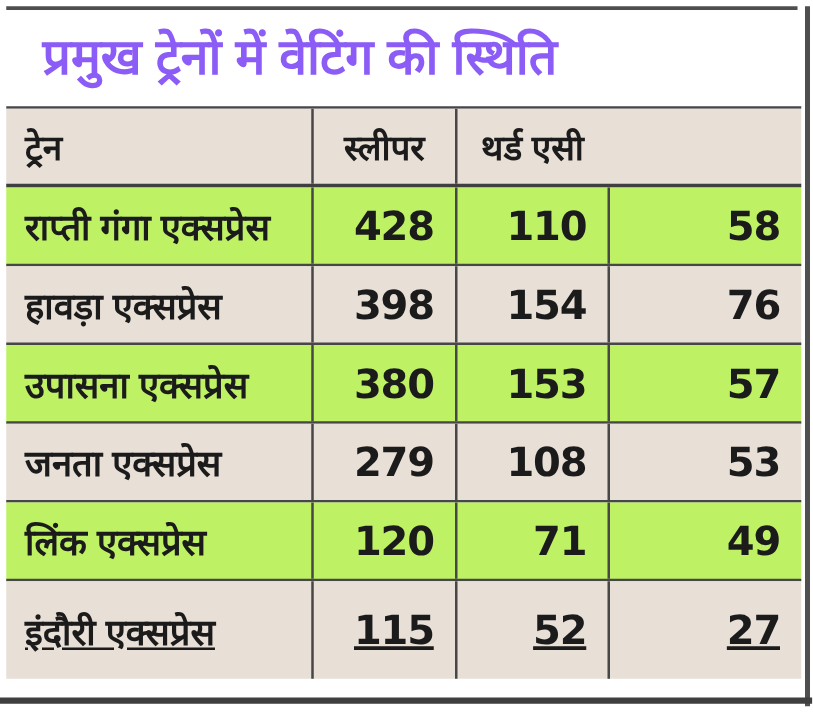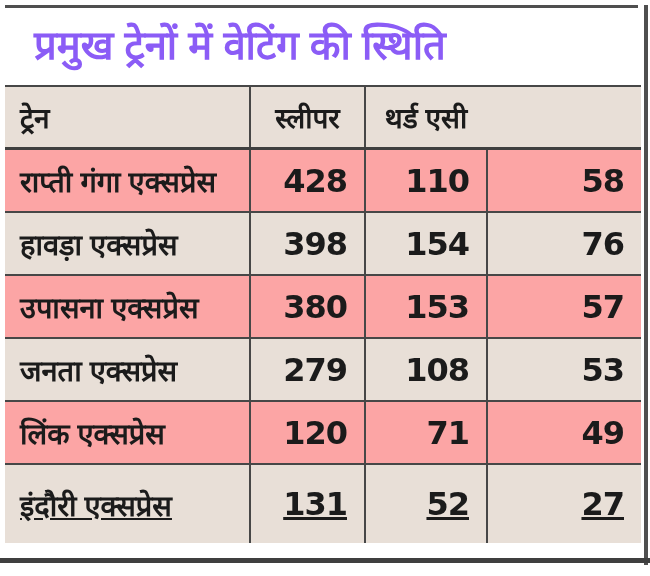--- a/index.html
+++ b/index.html
@@ -53,21 +53,21 @@
     grid-template-columns: 244px 115px 122px 155px;
     align-items: stretch;
   }
   .row.header {
     height: 63px;
     background: #e8dfd7;
     border-bottom: 3px solid #3f3f3f;
   }
   .row.data { height: 63px; border-bottom: 2px solid #474747; }
   .row.data.last { height: 78px; border-bottom: none; text-decoration: underline; }
-  .row.even { background: #fca5a5; }
+  .row.even { background: #bef264; }
   .row.odd  { background: #e8dfd7; }
   .cell {
     display: flex;
     align-items: center;
     overflow: hidden;
   }
   .cell.c2, .cell.c3, .cell.c4 { border-left: 2px solid #474747; }
   .cell.train {
     justify-content: flex-start;
     padding-left: 15px;
@@ -142,19 +142,19 @@
 
     <div class="row data even">
       <div class="cell train c1">लिंक एक्सप्रेस</div>
       <div class="cell num c2">120</div>
       <div class="cell num c3">71</div>
       <div class="cell num c4">49</div>
     </div>
 
     <div class="row data odd last">
       <div class="cell train c1">इंदौरी एक्सप्रेस</div>
-      <div class="cell num c2">131</div>
+      <div class="cell num c2">115</div>
       <div class="cell num c3">52</div>
       <div class="cell num c4">27</div>
     </div>
 
   </div>
 </div>
 
 </body></html>

